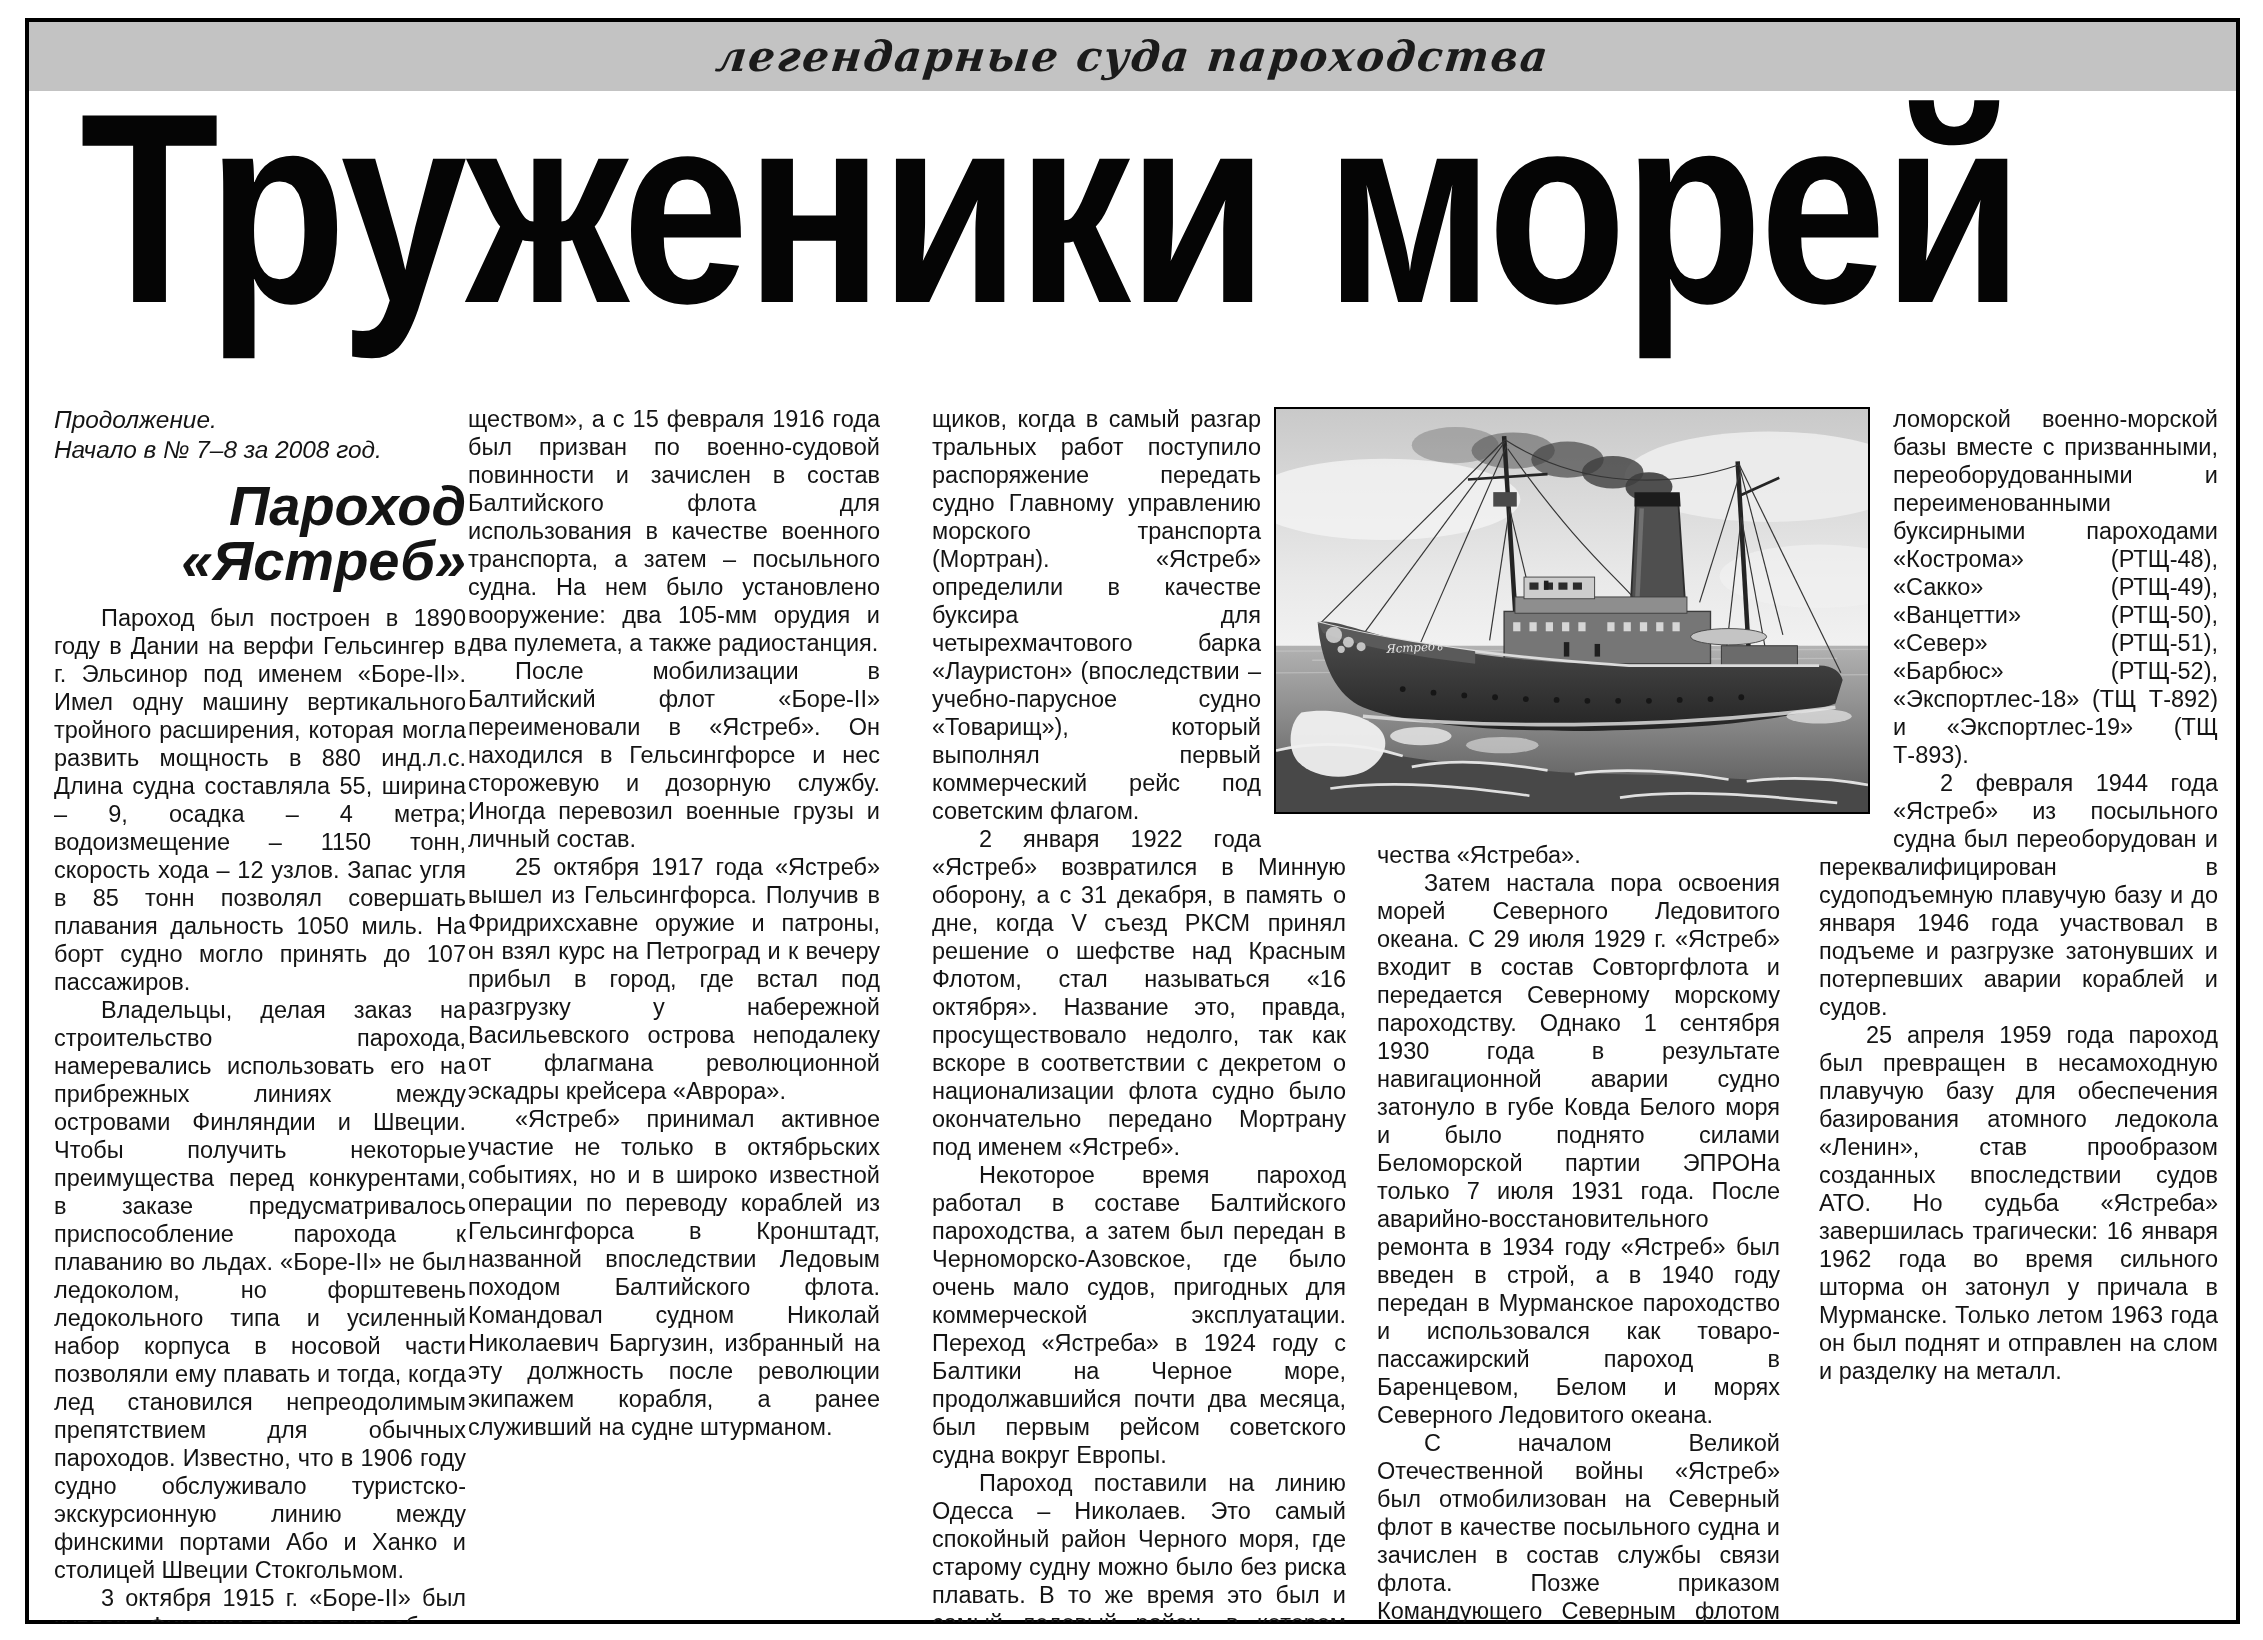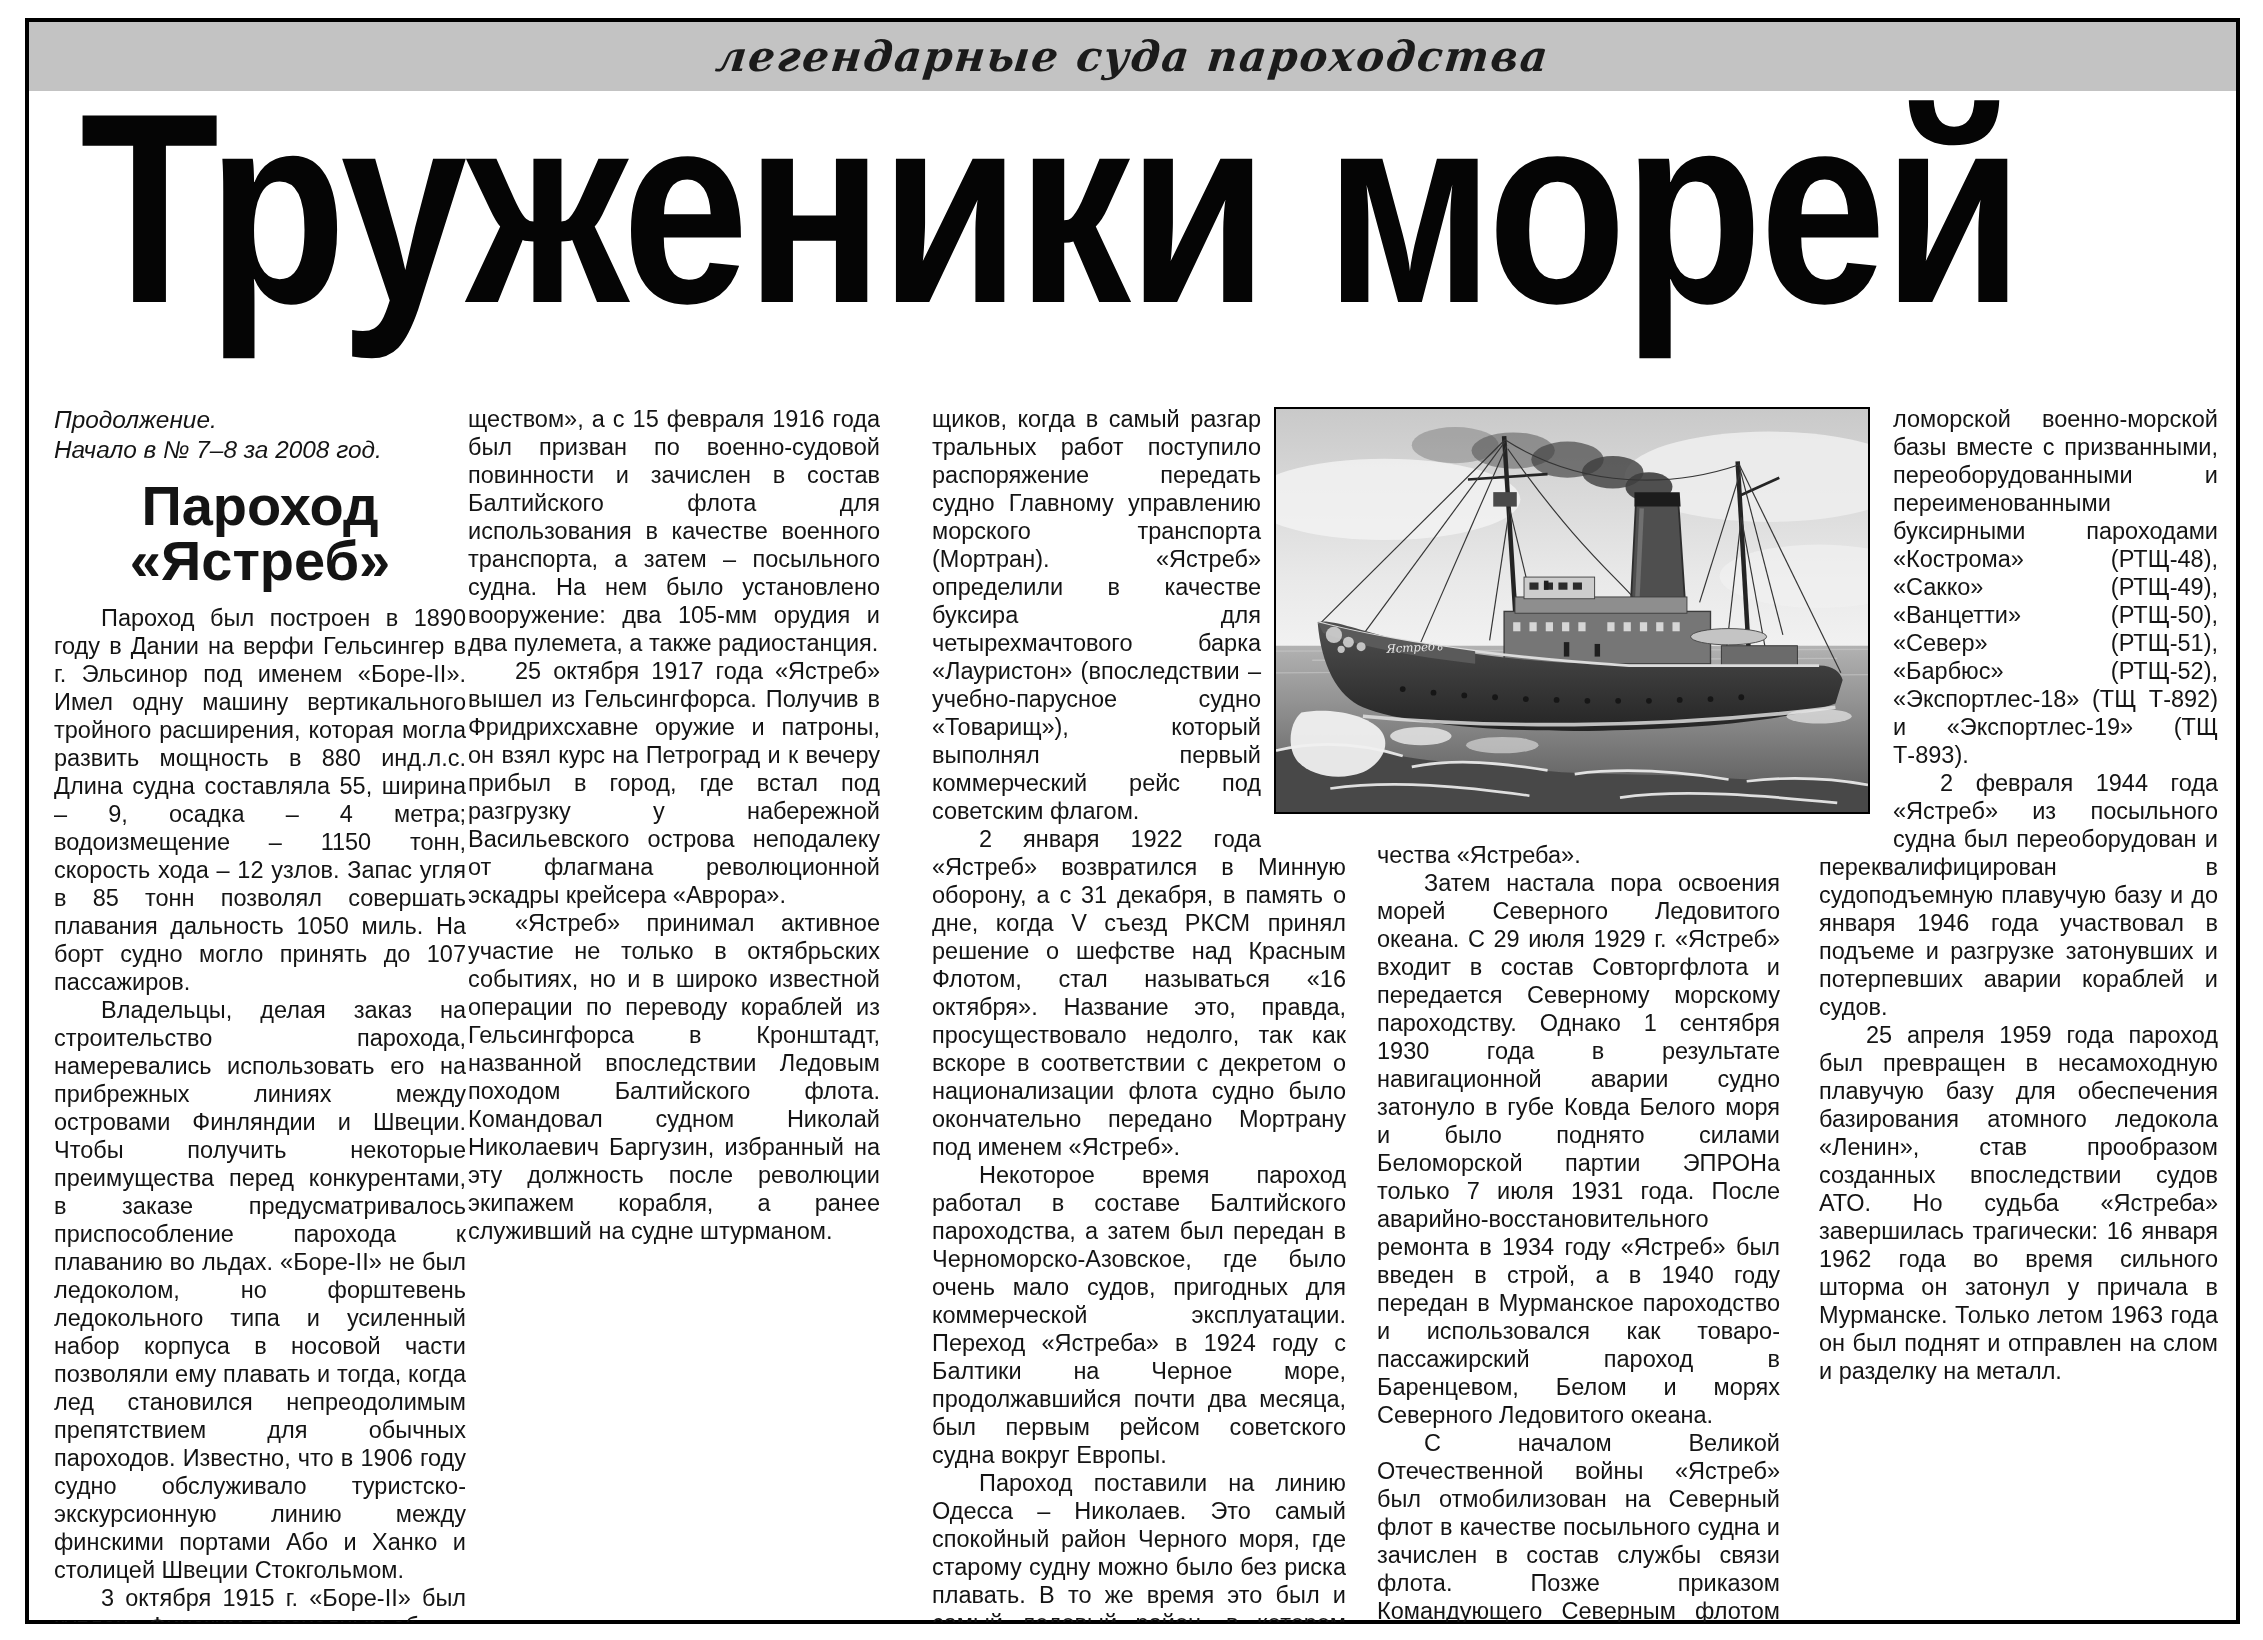--- a/index.html
+++ b/index.html
@@ -16,22 +16,22 @@
   .col{position:absolute;top:405px;height:1217px;overflow:hidden;font-size:23.5px;line-height:28px;
           text-align:justify;hyphens:auto;-webkit-hyphens:auto;}
   #col1{left:54px;width:412px;}
   #col2{left:468px;width:412px;}
   #col3{left:932px;width:414px;}
   #col4{left:1377px;width:403px;}
   #col5{left:1819px;width:399px;}
   .body-p{margin:0;text-indent:47px;}
   .no-indent{text-indent:0;}
   .intro{font-style:italic;text-align:left;font-size:24.4px;line-height:30px;margin:0;}
-  .article-subtitle{margin:12.7px 0 16.3px;font-size:56px;line-height:55px;font-weight:bold;
-          text-align:center;}
+  .article-subtitle{margin:12.7px 0 16.3px;font-size:56px;line-height:55px;font-weight:bold;font-style:italic;
+          text-align:right;}
   .col4-pad{padding-top:436px;}
   .wrap-right{float:right;width:85px;height:445px;}
   .wrap-left{float:left;width:74px;height:441px;}
   .photo{position:absolute;left:1274px;top:407px;width:592px;height:403px;border:2.7px solid #000;background:#e0e0e0;}
   .photo svg{display:block;width:100%;height:100%;}
   .bow-name{font-family:"DejaVu Serif",serif;font-style:italic;font-size:13px;fill:#e8e8e8;}
 </style>
 </head>
 <body>
 
@@ -57,20 +57,21 @@
     <div class="col-paras">
         <p class="body-p">Пароход был построен в 1890 году в Дании на верфи Гельсингер в г. Эльсинор под именем «Боре-II». Имел одну машину вертикального тройного расширения, которая могла развить мощность в 880 инд.л.с. Длина судна составляла 55, ширина – 9, осадка – 4 метра; водоизмещение – 1150 тонн, скорость хода – 12 узлов. Запас угля в 85 тонн позволял совершать плавания дальность 1050 миль. На борт судно могло принять до 107 пассажиров.</p>
         <p class="body-p">Владельцы, делая заказ на строительство парохода, намеревались использовать его на прибрежных линиях между островами Финляндии и Швеции. Чтобы получить некоторые преимущества перед конкурентами, в заказе предусматривалось приспособление парохода к плаванию во льдах. «Боре-II» не был ледоколом, но форштевень ледокольного типа и усиленный набор корпуса в носовой части позволяли ему плавать и тогда, когда лед становился непреодолимым препятствием для обычных пароходов. Известно, что в 1906 году судно обслуживало туристско-экскурсионную линию между финскими портами Або и Ханко и столицей Швеции Стокгольмом.</p>
         <p class="body-p">3 октября 1915 г. «Боре-II» был куплен «Финским пароходным об-</p>
       </div>
   </div>
 
   <div class="col" id="col2">
     <div class="col-paras">
         <p class="body-p no-indent">ществом», а с 15 февраля 1916 года был призван по военно-судовой повинности и зачислен в состав Балтийского флота для использования в качестве военного транспорта, а затем – посыльного судна. На нем было установлено вооружение: два 105-мм орудия и два пулемета, а также радиостанция.</p>
+        <p class="body-p">После мобилизации в Балтийский флот «Боре-II» переименовали в «Ястреб». Он находился в Гельсингфорсе и нес сторожевую и дозорную службу. Иногда перевозил военные грузы и личный состав.</p>
         <p class="body-p">25 октября 1917 года «Ястреб» вышел из Гельсингфорса. Получив в Фридрихсхавне оружие и патроны, он взял курс на Петроград и к вечеру прибыл в город, где встал под разгрузку у набережной Васильевского острова неподалеку от флагмана революционной эскадры крейсера «Аврора».</p>
         <p class="body-p">«Ястреб» принимал активное участие не только в октябрьских событиях, но и в широко известной операции по переводу кораблей из Гельсингфорса в Кронштадт, названной впоследствии Ледовым походом Балтийского флота. Командовал судном Николай Николаевич Баргузин, избранный на эту должность после революции экипажем корабля, а ранее служивший на судне штурманом.</p>
       </div>
   </div>
 
   <div class="col" id="col3">
     <div class="col-paras">
       <div class="wrap-right"></div>
     <p class="body-p no-indent">щиков, когда в самый разгар тральных работ поступило распоряжение передать судно Главному управлению морского транспорта (Мортран). «Ястреб» определили в качестве буксира для четырехмачтового барка «Лауристон» (впоследствии – учебно-парусное судно «Товарищ»), который выполнял первый коммерческий рейс под советским флагом.</p>
         <p class="body-p">2 января 1922 года «Ястреб» возвратился в Минную оборону, а с 31 декабря, в память о дне, когда V съезд РКСМ принял решение о шефстве над Красным Флотом, стал называться «16 октября». Название это, правда, просуществовало недолго, так как вскоре в соответствии с декретом о национализации флота судно было окончательно передано Мортрану под именем «Ястреб».</p>

